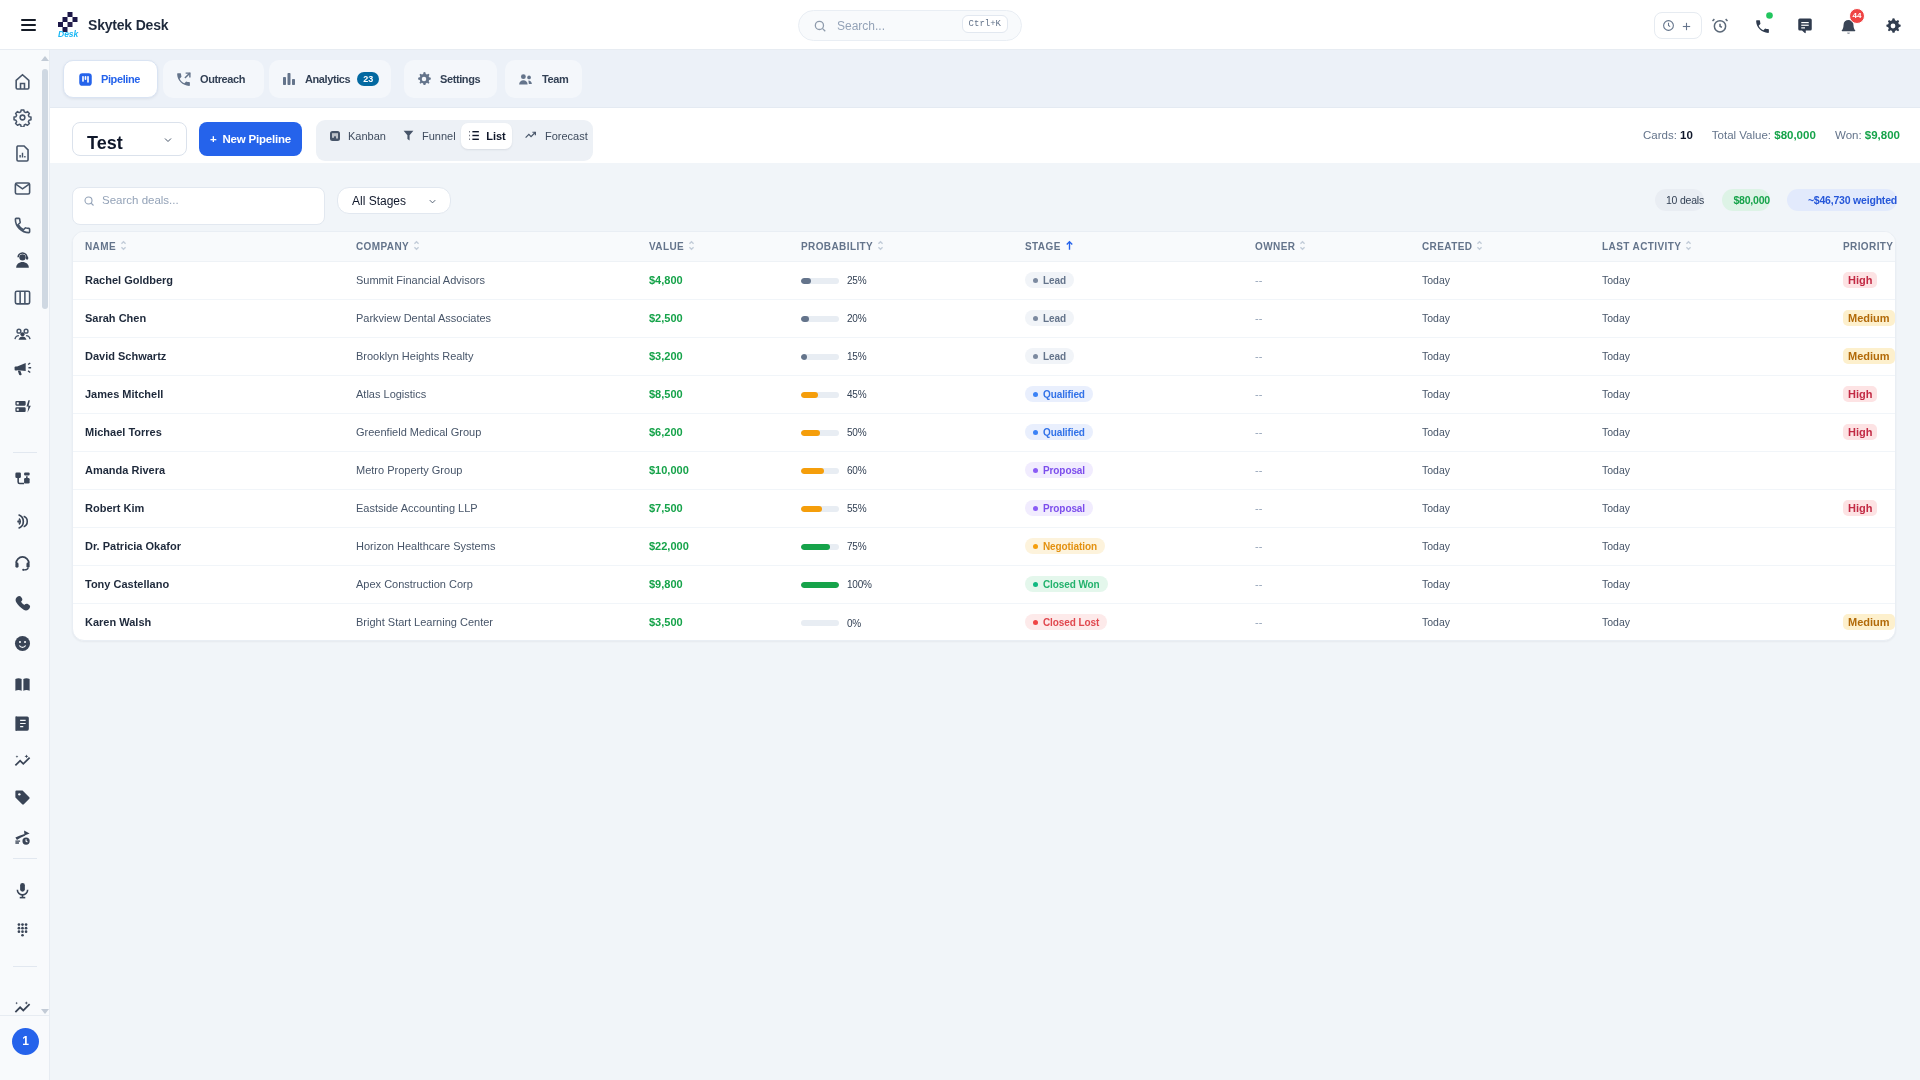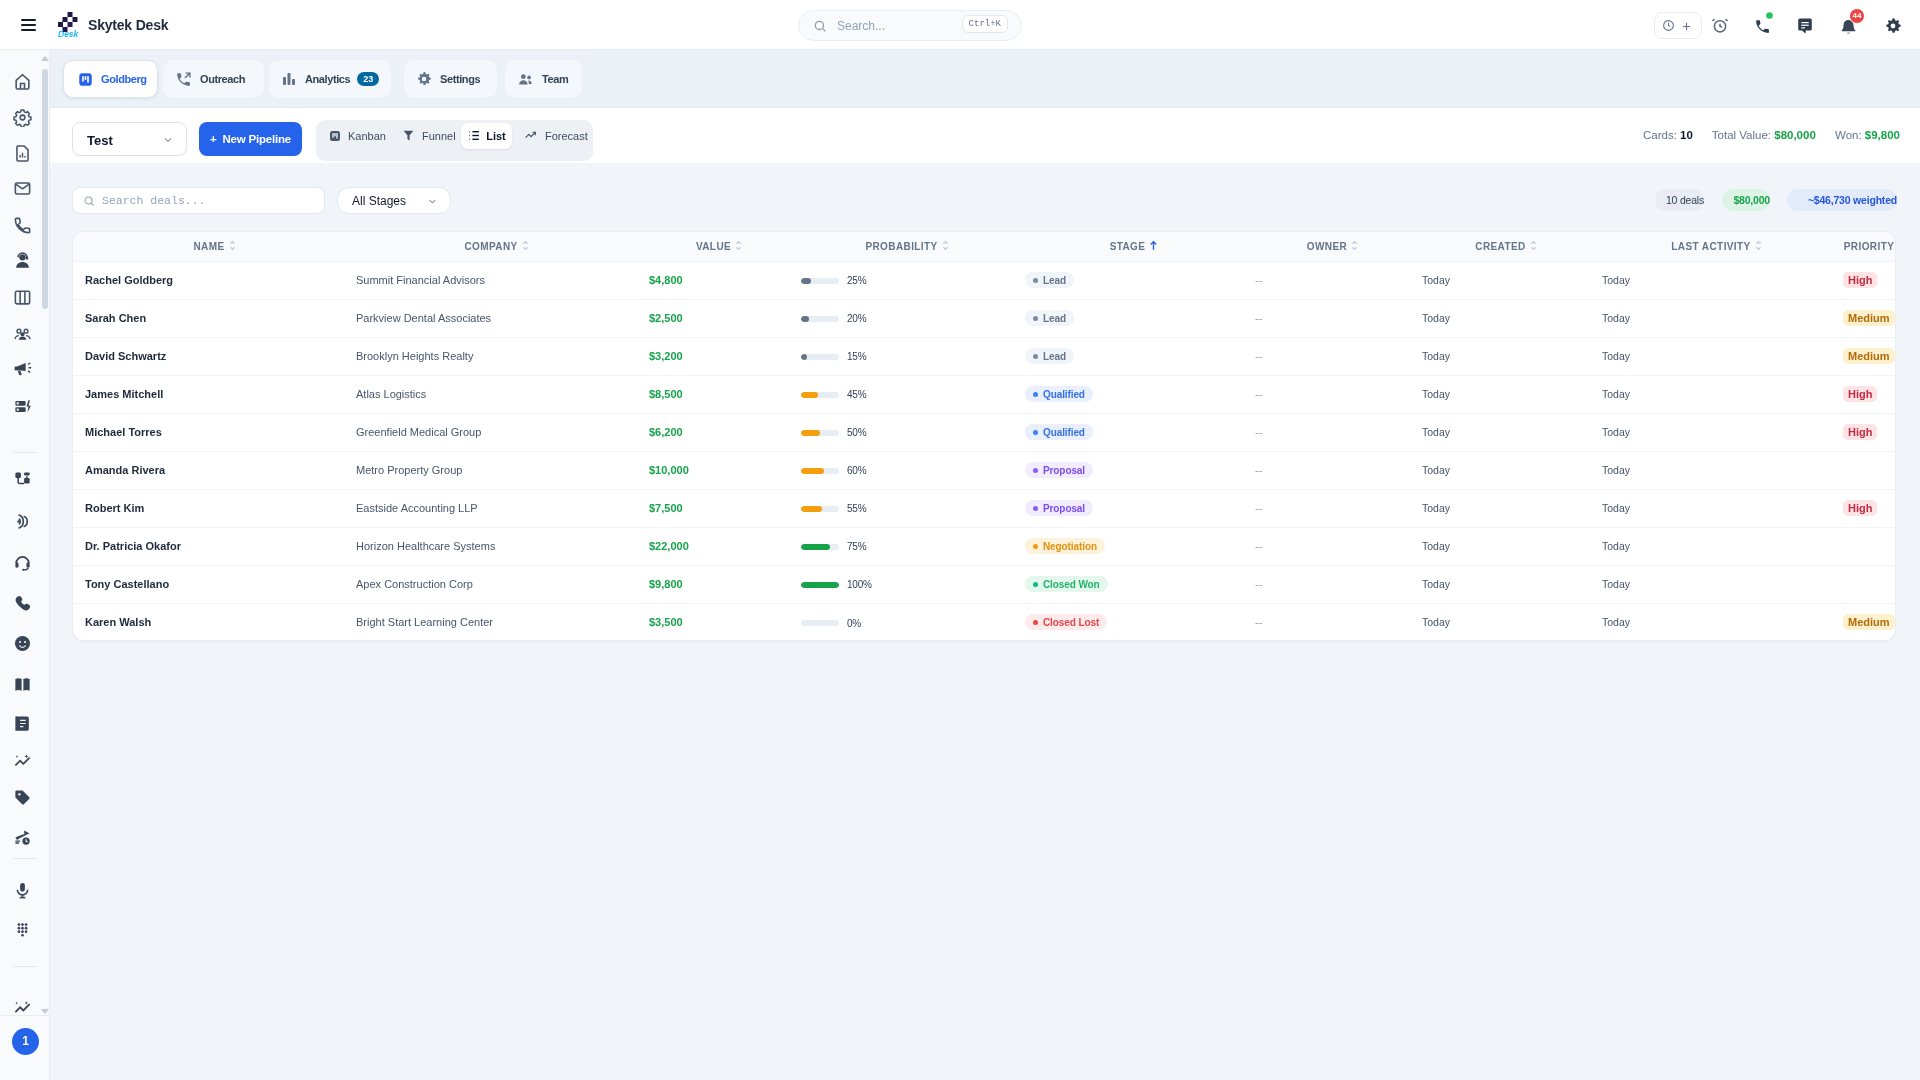--- a/index.html
+++ b/index.html
@@ -19,40 +19,40 @@
 #side .sep { position:absolute; left:13px; width:24px; height:1px; background:#e2e8f0; }
 #badge1 { position:absolute; left:12px; top:978px; width:27px; height:27px; border-radius:50%; background:#2563eb; color:#fff; font-size:12px; font-weight:bold; text-align:center; line-height:27px; }
 
 #tabstrip { position:absolute; left:50px; top:50px; width:1870px; height:58px; background:#ecf1f8; border-bottom:1px solid #e4eaf2; }
 .tab { position:absolute; top:10px; height:38px; border-radius:10px; background:#f4f7fb; display:flex; align-items:center; font-size:11px; font-weight:bold; letter-spacing:-0.4px; color:#334155; }
 .tab.active { background:#fff; border:1px solid #dae4f3; box-shadow:0 1px 3px rgba(30,41,59,.08); color:#2563eb; }
 .tab svg { flex:0 0 auto; }
 .badge-red { background:#0369a1; color:#fff; font-size:9px; font-weight:bold; border-radius:999px; padding:2px 6px; margin-left:7px; letter-spacing:0; }
 
 #toolbar { position:absolute; left:50px; top:108px; width:1870px; height:55px; background:#fff; }
-.sel { position:absolute; background:#fff; border:1px solid #dbe2ec; border-radius:8px; font-size:13px; color:#0f172a; }
+.sel { position:absolute; background:#fff; border:1px solid #dbe2ec; border-radius:8px; font-size:18px; color:#0f172a; }
 #selTest { left:22px; top:14px; width:115px; height:34px; }
 #selTest span { position:absolute; left:14px; top:10px; font-weight:bold;}
 #btnNew { position:absolute; left:149px; top:14px; width:103px; height:34px; background:#2563eb; border-radius:8px; color:#fff; font-size:11.5px; font-weight:bold; letter-spacing:-0.2px; text-align:center; line-height:34px; }
 #switcher { position:absolute; left:266px; top:12px; width:277px; height:41px; background:#edf1f6; border-radius:9px; font-size:11px; color:#3f4c5e; }
 #switcher .seg { position:absolute; top:2.5px; height:26px; display:flex; align-items:center; }
 #switcher .seg.on { background:#fff; border-radius:7px; height:26px; font-weight:bold; color:#0f172a; box-shadow:0 1px 2px rgba(30,41,59,.1); }
 #tstats { position:absolute; right:20px; top:0; height:55px; line-height:55px; font-size:11.5px; color:#64748b; }
 #tstats b { color:#0f172a; font-weight:bold; }
 #tstats .grn { color:#16a34a; font-weight:bold; }
 
-#fsearch { position:absolute; left:72px; top:187px; width:253px; height:27px; background:#fff; border:1px solid #e2e8f0; border-radius:8px;font-family:Liberation Mono, monospace; }
+#fsearch { position:absolute; left:72px; top:187px; width:253px; height:38px; background:#fff; border:1px solid #e2e8f0; border-radius:8px; }
 #fsearch span { position:absolute; left:29px; top:6px; font-size:11.5px; color:#94a3b8; }
 #fstage { position:absolute; left:337px; top:187px; width:114px; height:27px; background:#fff; border:1px solid #e2e8f0; border-radius:12px; }
 #fstage span { position:absolute; left:14px; top:6px; font-size:12px; color:#0f172a; }
 .pill { position:absolute; top:189px; height:22px; border-radius:999px; font-size:10.5px; line-height:22px; text-align:right; letter-spacing:-0.2px; }
 
 #card { position:absolute; left:72px; top:231px; width:1824px; height:410px; background:#fff; border:1px solid #e9eef4; border-radius:12px; box-shadow:0 1px 2px rgba(16,24,40,.05); overflow:hidden; }
 table { border-collapse:collapse; width:1822px; table-layout:fixed; }
-th { height:29px; background:#f8fafc; font-size:10px; color:#64748b; text-align:center; padding:0 0 0 12px; letter-spacing:0.4px; border-bottom:1px solid #eef2f6; white-space:nowrap; }
+th { height:29px; background:#f8fafc; font-size:10px; color:#64748b; text-align:left; padding:0 0 0 12px; letter-spacing:0.4px; border-bottom:1px solid #eef2f6; white-space:nowrap; }
 td { height:38px; padding:0 0 0 12px; font-size:11px; white-space:nowrap; }
 tr.r td { border-top:1px solid #f1f5f9; }
 td.nm { font-weight:bold; color:#1e293b; }
 td.co { color:#475569; }
 td.val { font-weight:bold; color:#16a34a; }
 td.own { color:#94a3b8; }
 td.day { color:#475569; font-size:10.5px; }
 .pbar { display:inline-block; vertical-align:middle; width:38px; height:6px; border-radius:3px; background:#e8edf3; overflow:hidden; }
 .pbar i { display:block; height:6px; border-radius:3px; }
 .pct { display:inline-block; vertical-align:middle; margin-left:8px; font-size:10px; color:#334155; letter-spacing:-0.2px; }
@@ -284,21 +284,21 @@
 <div id="tabstrip">
     <div class="tab active" style="left:13px;width:95px;padding-left:14px;">
       <svg width="15" height="15" viewBox="0 0 24 24" fill="#2563eb">
         <rect x="2" y="2" width="20" height="20" rx="5"></rect>
         <g stroke="#fff" stroke-width="2.6" stroke-linecap="round">
           <line x1="8" y1="7.5" x2="8" y2="14.5"></line>
           <line x1="12" y1="7.5" x2="12" y2="11.5"></line>
           <line x1="16" y1="7.5" x2="16" y2="16"></line>
         </g>
       </svg>
-      <span style="margin-left:8px">Goldberg</span>
+      <span style="margin-left:8px">Pipeline</span>
     </div>
     <div class="tab" style="left:113px;width:101px;padding-left:12px;">
       <svg width="17" height="17" viewBox="0 0 24 24" fill="none" stroke="#64748b" stroke-width="2">
         <path d="M6.6 10.8c1.4 2.8 3.8 5.1 6.6 6.6l2.2-2.2c.3-.3.7-.4 1-.2 1.1.4 2.3.6 3.6.6.6 0 1 .4 1 1V20c0 .6-.4 1-1 1C10.8 21 3 13.2 3 4c0-.6.4-1 1-1h3.5c.6 0 1 .4 1 1 0 1.2.2 2.4.6 3.6.1.3 0 .7-.2 1l-2.3 2.2z" fill="#64748b" stroke="none"></path>
         <polyline points="15 3 21 3 21 9" fill="none"></polyline>
         <line x1="14" y1="10" x2="21" y2="3"></line>
       </svg>
       <span style="margin-left:8px">Outreach</span>
     </div>
     <div class="tab" style="left:219px;width:122px;padding-left:12px;">

